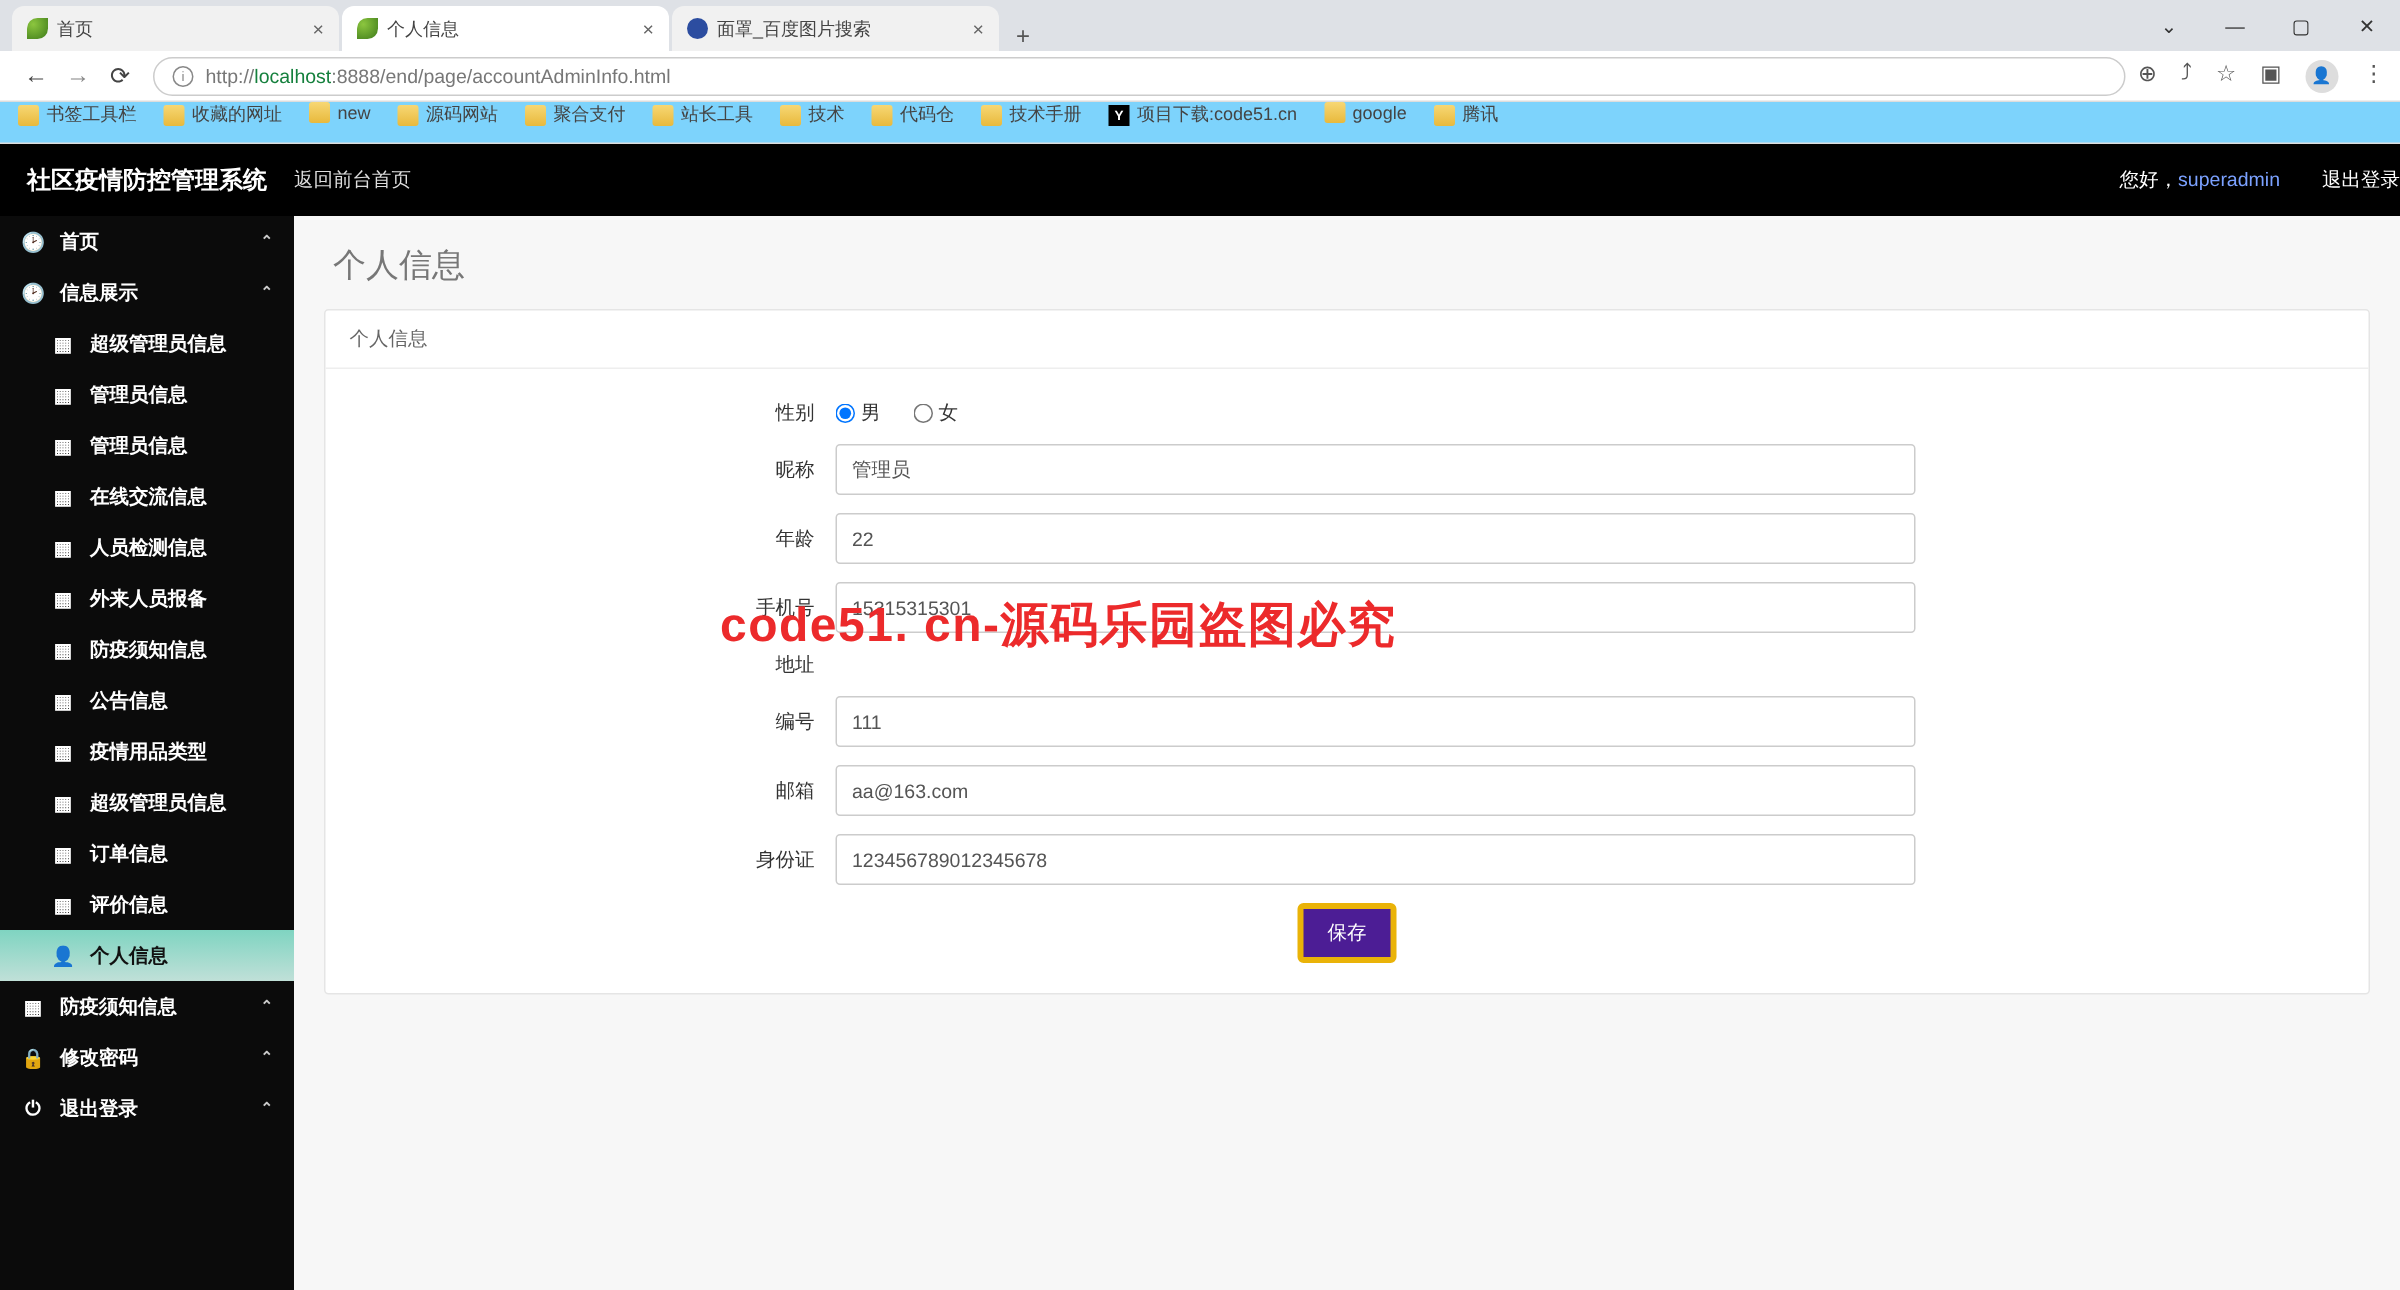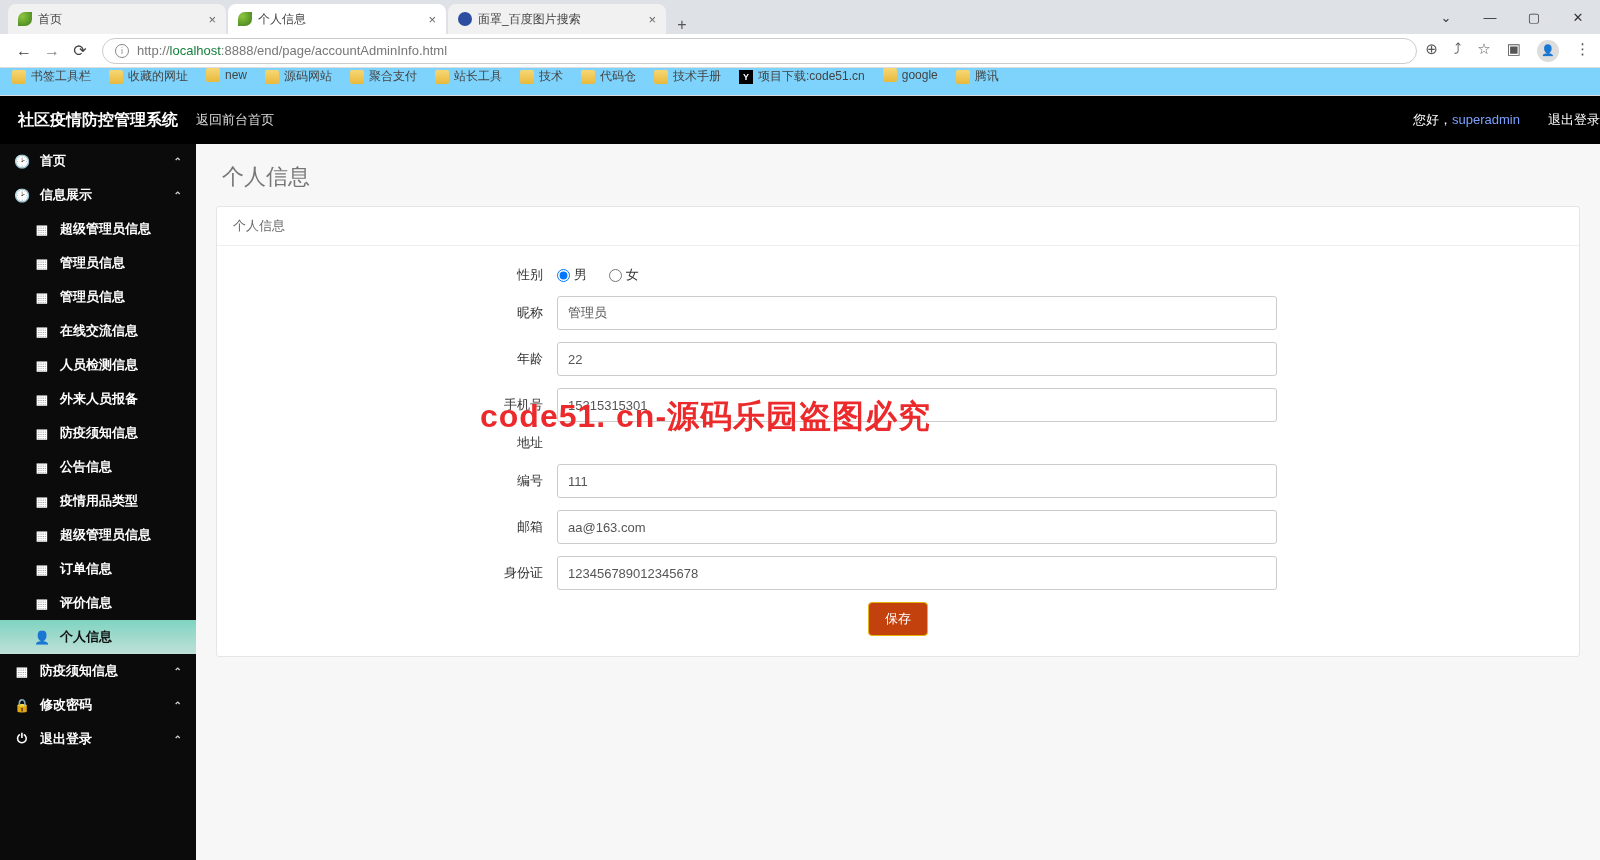--- a/index.html
+++ b/index.html
@@ -59,21 +59,21 @@
 .card-bd { padding: 20px 30px; }
 .frow { display: flex; align-items: center; margin-bottom: 12px; }
 .flabel { width: 310px; text-align: right; padding-right: 14px; font-size: 13px; color: #333; }
 .fctrl { flex: 1; max-width: 720px; }
 .fin { width: 100%; height: 34px; border: 1px solid #ccc; border-radius: 3px; padding: 0 10px; font-size: 13px; color: #555; }
 .fradio { font-size: 13px; color: #333; }
 .fradio input { margin: 0 4px 0 0; vertical-align: middle; }
 .fradio label { margin-right: 18px; }
 .date-box { display: inline-flex; align-items: center; height: 34px; border: 1px solid #ccc; border-radius: 3px; padding: 0 10px; font-size: 13px; color: #555; width: 188px; }
 .date-box .clk { margin-right: 6px; color: #aaa; }
-.btn-save { display: block; margin: 10px auto 0; background: #c2410c; color: #fff; border: 1px solid #eab308; border-radius: 4px; padding: 7px 16px; font-size: 13px; cursor: pointer; }
+.btn-save { display: block; margin: 10px auto 0; background: #4c1d95; color: #fff; border: 4px solid #eab308; border-radius: 4px; padding: 7px 16px; font-size: 13px; cursor: pointer; }
 
 
 .wm { position: absolute; left: 480px; top: 395px; font-size: 32px; font-weight: bold; color: #ec2a2b; letter-spacing: 1px; pointer-events: none; z-index: 50; font-family: Liberation Sans, sans-serif; }
 </style>
 </head>
 <body>
 
 <div class="browser-tabs">
   <div class="tab">
     <span class="tab-ico leaf"></span>

